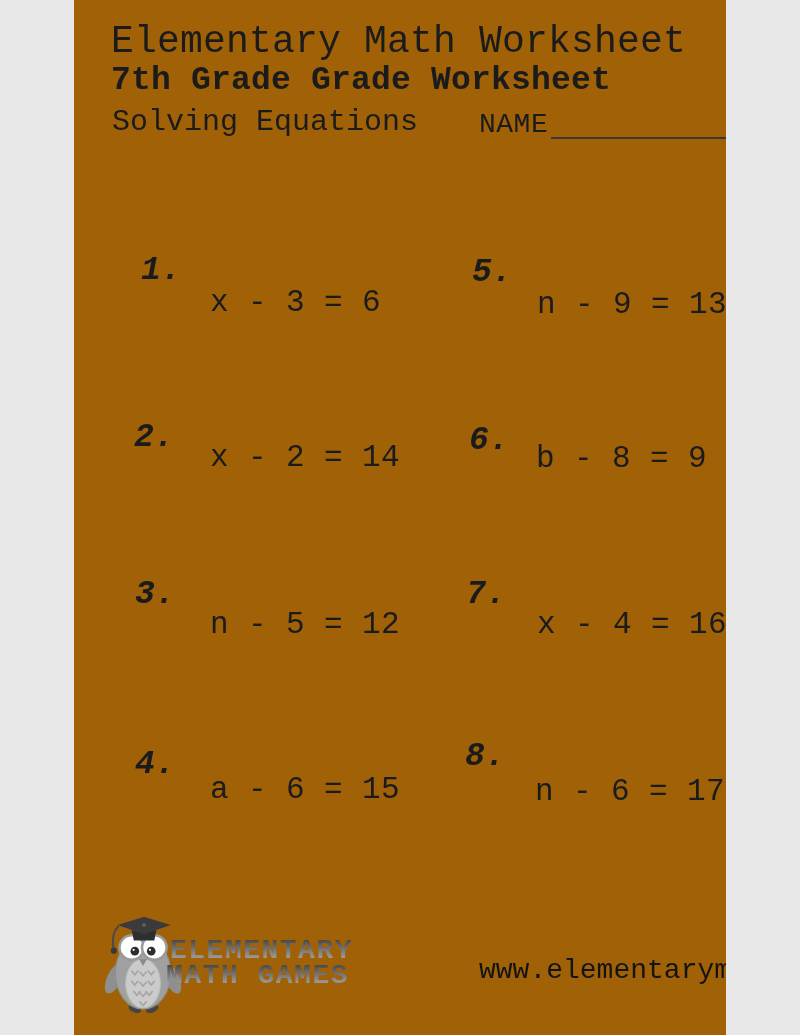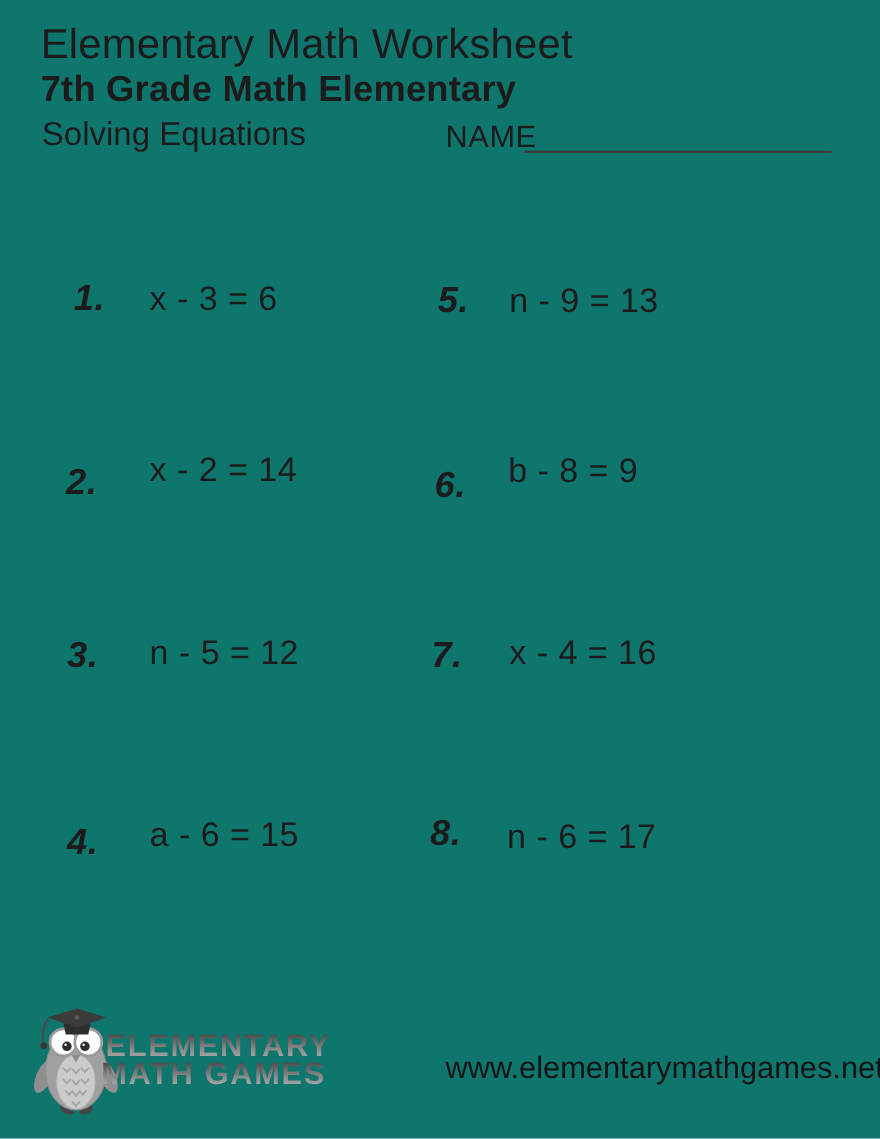--- a/index.html
+++ b/index.html
@@ -1,40 +1,40 @@
 <!DOCTYPE html>
 <html><head>
 <meta charset="utf-8">
 <style>
   html, body { margin: 0; padding: 0; background: #e8e8e8; }
   .page {
     position: relative;
-    width: 800px;
+    width: 652px;
     height: 1035px;
     margin: 0 auto;
-    background: #0f766e;
+    background: #a16207;
     overflow: hidden;
-    font-family: Liberation Sans, sans-serif;
+    font-family: Liberation Mono, monospace;
     color: #1b1b1b;
   }
   .abs { position: absolute; white-space: nowrap; line-height: 1.05; }
 
   
   .title    { left: 37px; top: 22px;  font-size: 38px; font-weight: 400; letter-spacing: 0.2px; }
   .subtitle { left: 37px; top: 64px;  font-size: 33px; font-weight: 700; letter-spacing: 0.2px; }
   .section  { left: 38px; top: 107px; font-size: 30px; font-weight: 400; }
   .name-label { left: 405px; top: 110px; font-size: 28px; font-weight: 400; letter-spacing: 0.5px; }
   .name-line {
     left: 477px; top: 110px; width: 279px; height: 27px;
     border-bottom: 2px solid #3a3a3a;
   }
 
   
   .pnum { font-size: 33px; font-weight: 700; font-style: italic; letter-spacing: 0.5px; }
-  .peq  { font-size: 31px; font-weight: 400; letter-spacing: 0.4px; }
+  .peq  { font-size: 31px; font-weight: 400; letter-spacing: 0.4px; margin-top: 31px; }
 
   
   .logo-word {
     font-weight: 700;
     letter-spacing: 1.5px;
     color: #6e6e6e;
     line-height: 1;
   }
   @supports ((-webkit-background-clip: text) or (background-clip: text)) {
     .logo-word {
@@ -48,21 +48,21 @@
   .logo-line2 { left: 92px; top: 962px; font-size: 28px; }
   .website { left: 405px; top: 956px; font-size: 28px; color: #141414; }
   .owl { position: absolute; left: 27px; top: 913px; }
 </style>
 </head>
 <body>
 
 <div class="page">
 
   <div class="abs title">Elementary Math Worksheet</div>
-  <div class="abs subtitle">7th Grade Math Elementary</div>
+  <div class="abs subtitle">7th Grade Grade Worksheet</div>
   <div class="abs section">Solving Equations</div>
   <div class="abs name-label">NAME</div>
   <div class="abs name-line"></div>
 
   <span class="abs pnum" style="left:67px;  top:254px;">1.</span>
   <span class="abs peq" style="left:136px; top:256px;">x - 3 = 6</span>
 
   <span class="abs pnum" style="left:60px;  top:421px;">2.</span>
   <span class="abs peq" style="left:136px; top:411px;">x - 2 = 14</span>
 

